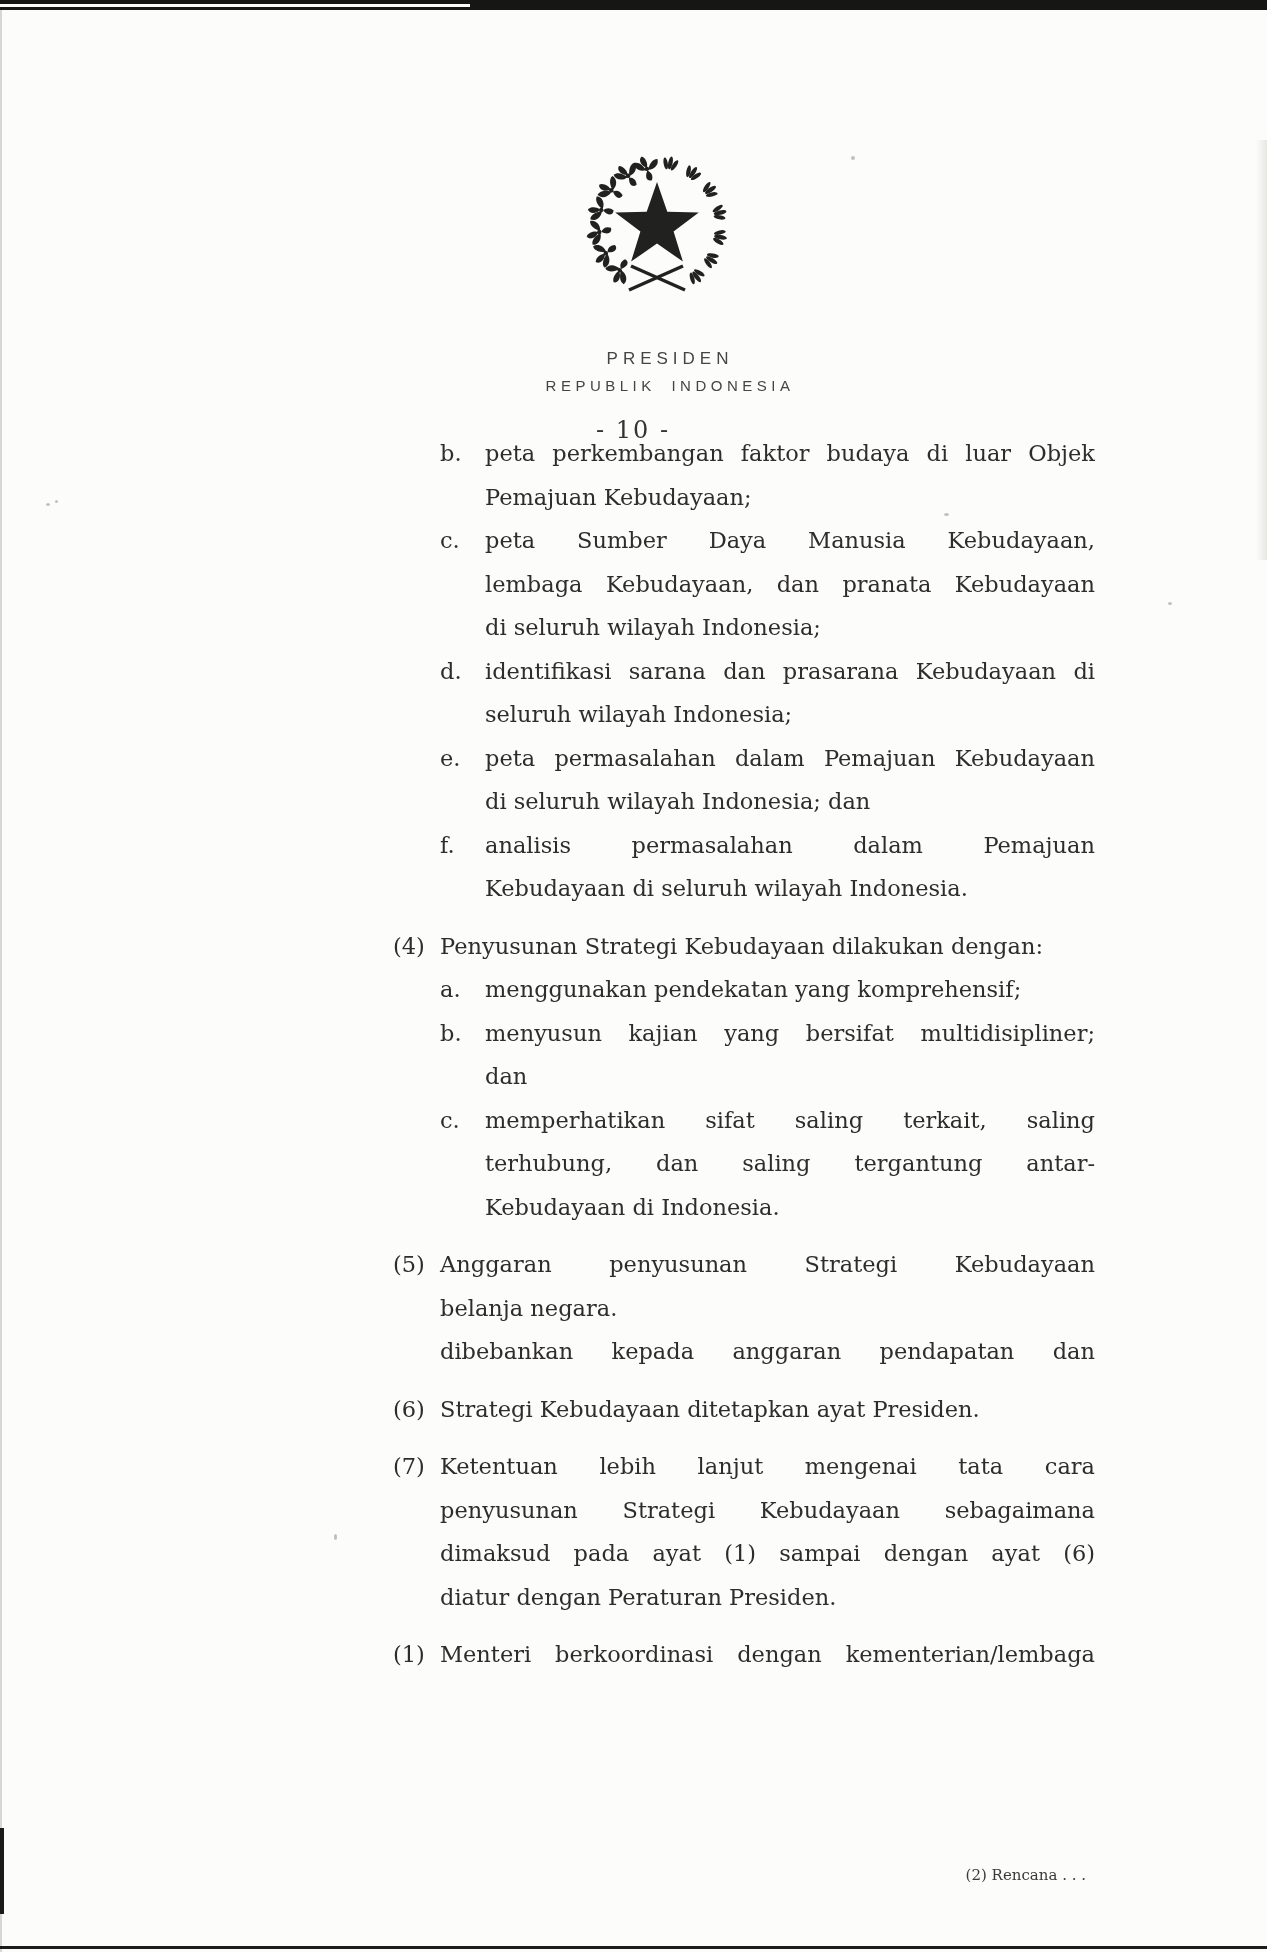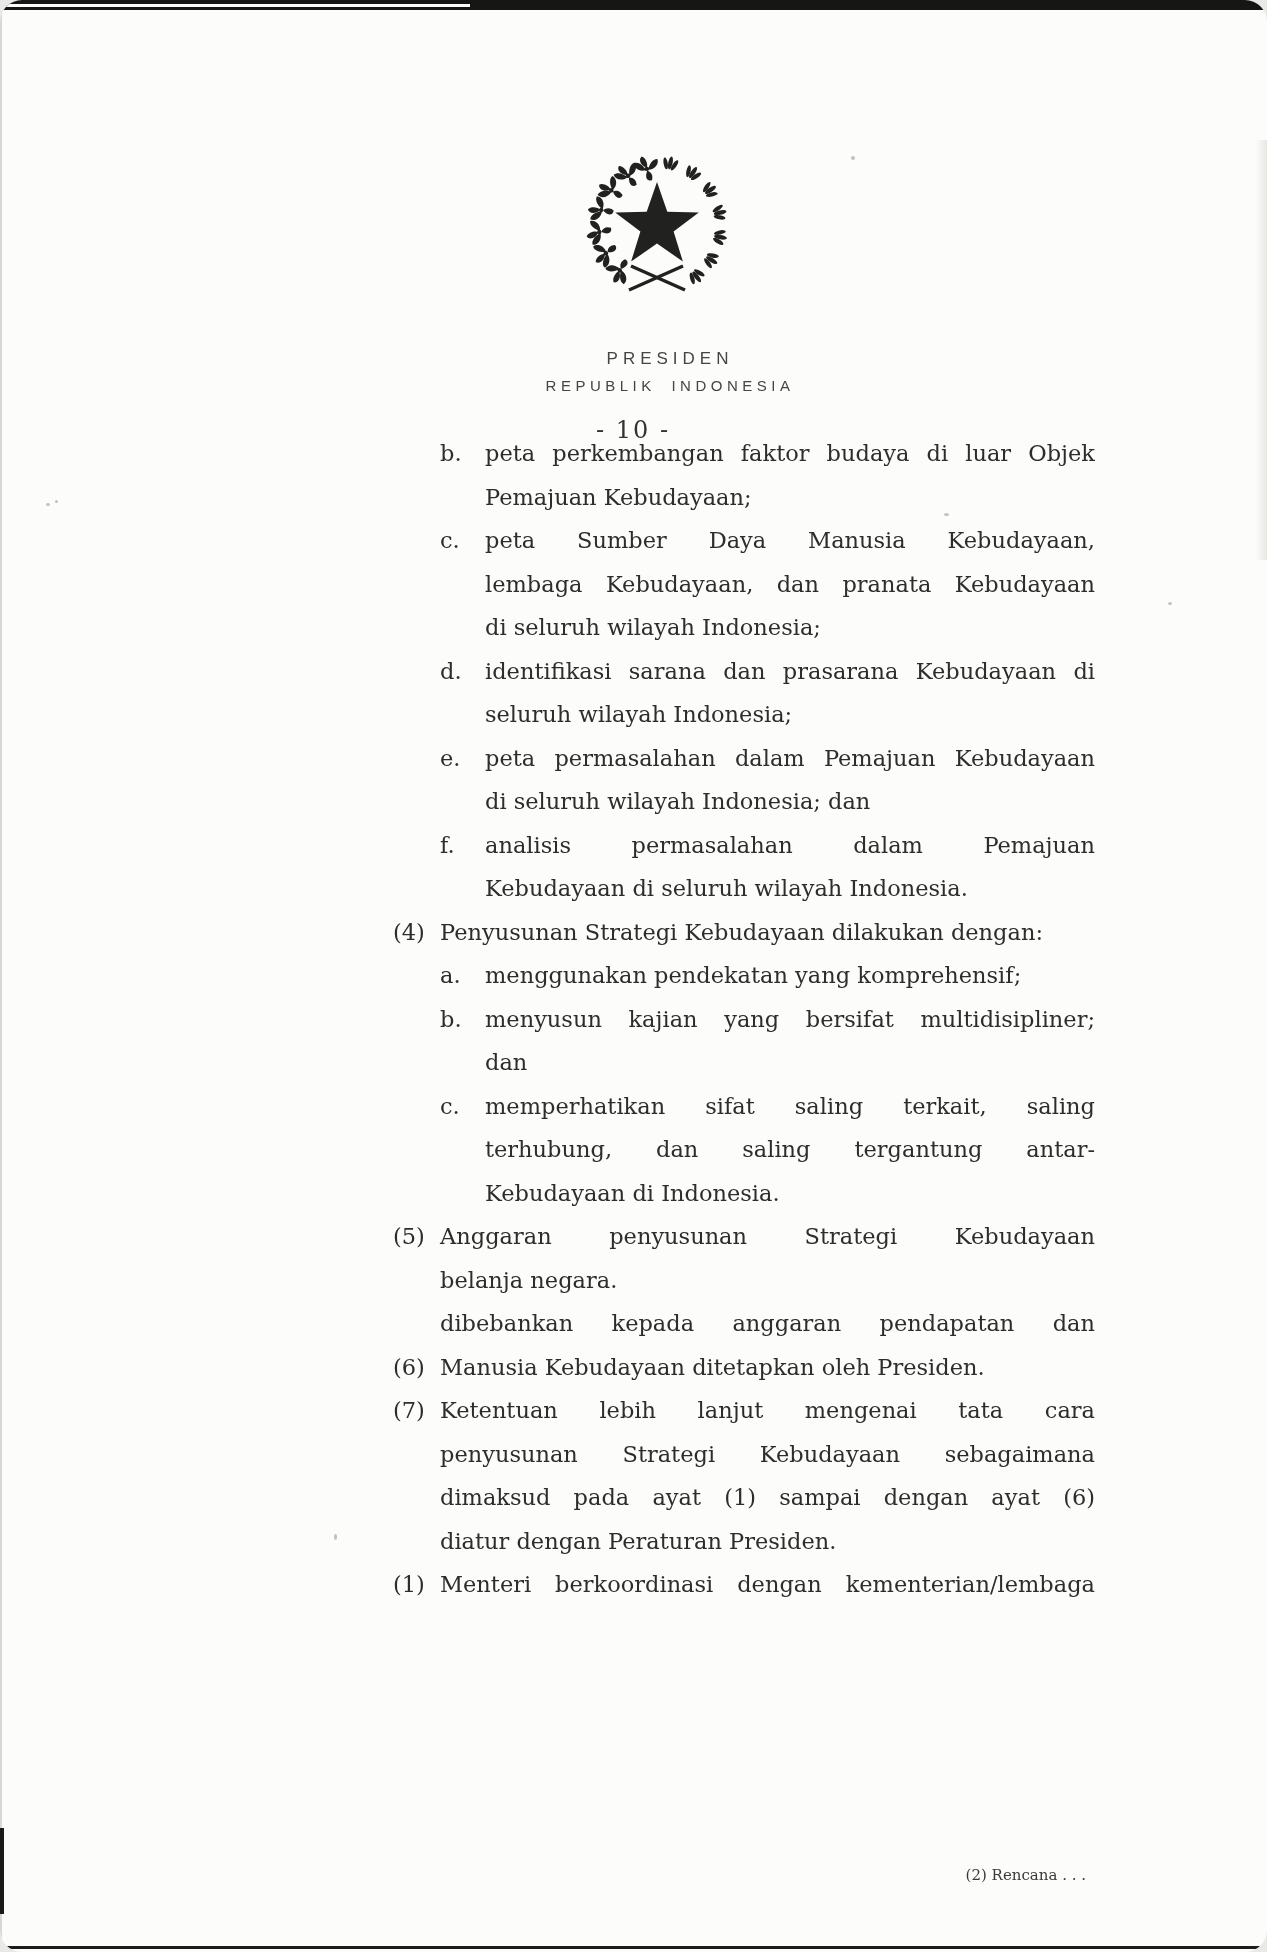--- a/index.html
+++ b/index.html
@@ -1,19 +1,19 @@
 <!DOCTYPE html>
 <html><head>
 <meta charset="utf-8">
 <style>
   html,body{margin:0;padding:0;background:#e9e9e6;}
   .page{
     position:relative;width:1267px;height:1952px;margin:0 auto;
     background:#fcfcfb;overflow:hidden;
-    font-family:"DejaVu Serif","Liberation Serif",serif;color:#2e2d2b;border-radius:22px;
+    font-family:"DejaVu Serif","Liberation Serif",serif;color:#2e2d2b;
   }
   
   .edge-left{position:absolute;left:0;top:0;width:2px;height:1952px;background:#d8d8d3;}
   .top-bar{position:absolute;left:0;top:0;width:1267px;height:10px;background:#161614;}
   .top-bar-gap{position:absolute;left:0;top:4px;width:470px;height:3px;background:#fbfbf9;}
   .bottom-line{position:absolute;left:0;top:1946px;width:1267px;height:3px;background:#1c1c1a;}
   .corner-mark{position:absolute;left:0;top:1828px;width:4px;height:86px;background:#1a1a18;}
   .right-shadow{position:absolute;right:0;top:140px;width:11px;height:420px;
     background:linear-gradient(to left,#e7e7e2,rgba(231,231,226,0));}
   .speck{position:absolute;border-radius:50%;background:#c2c2bc;}
@@ -28,21 +28,21 @@
   .hdr2{top:377px;font-size:15px;letter-spacing:4.5px;word-spacing:7px;}
   .pageno{
     position:absolute;left:633px;top:416px;transform:translateX(-50%);
     font-size:24px;letter-spacing:2px;color:#333331;white-space:nowrap;
   }
   
   .doc-body{position:absolute;left:0;top:432px;width:1267px;}
   .item{position:relative;}
   .marker{position:absolute;top:0;font-size:22.5px;line-height:43.5px;}
   .indent0 > .marker{left:393px;}
-  .indent0 > .lines{margin-left:440px;width:655px;}
+  .indent0 > .lines{margin-left:440px;width:655px;margin-top:14px;}
   .indent1 > .marker{left:440px;}
   .indent1 > .lines{margin-left:485px;width:610px;}
   .line{
     font-size:22.5px;line-height:43.5px;
     text-align:justify;text-align-last:left;text-justify:inter-word;
   }
   .line.just{text-align-last:justify;}
   .pasal-heading{
     margin-top:48px;margin-bottom:40px;
     text-align:center;font-size:22.5px;line-height:43.5px;
@@ -180,21 +180,21 @@
         <span class="marker">(5)</span>
         <div class="lines">
           <div class="line just">Anggaran penyusunan Strategi Kebudayaan</div>
           <div class="line">belanja negara.</div>
           <div class="line just">dibebankan kepada anggaran pendapatan dan</div>
         </div>
       </div>
       <div class="item indent0">
         <span class="marker">(6)</span>
         <div class="lines">
-          <div class="line">Manusia Kebudayaan ditetapkan oleh Presiden.</div>
+          <div class="line">Strategi Kebudayaan ditetapkan ayat Presiden.</div>
         </div>
       </div>
       <div class="item indent0">
         <span class="marker">(7)</span>
         <div class="lines">
           <div class="line just">Ketentuan lebih lanjut mengenai tata cara</div>
           <div class="line just">penyusunan Strategi Kebudayaan sebagaimana</div>
           <div class="line just">dimaksud pada ayat (1) sampai dengan ayat (6)</div>
           <div class="line">diatur dengan Peraturan Presiden.</div>
         </div>

